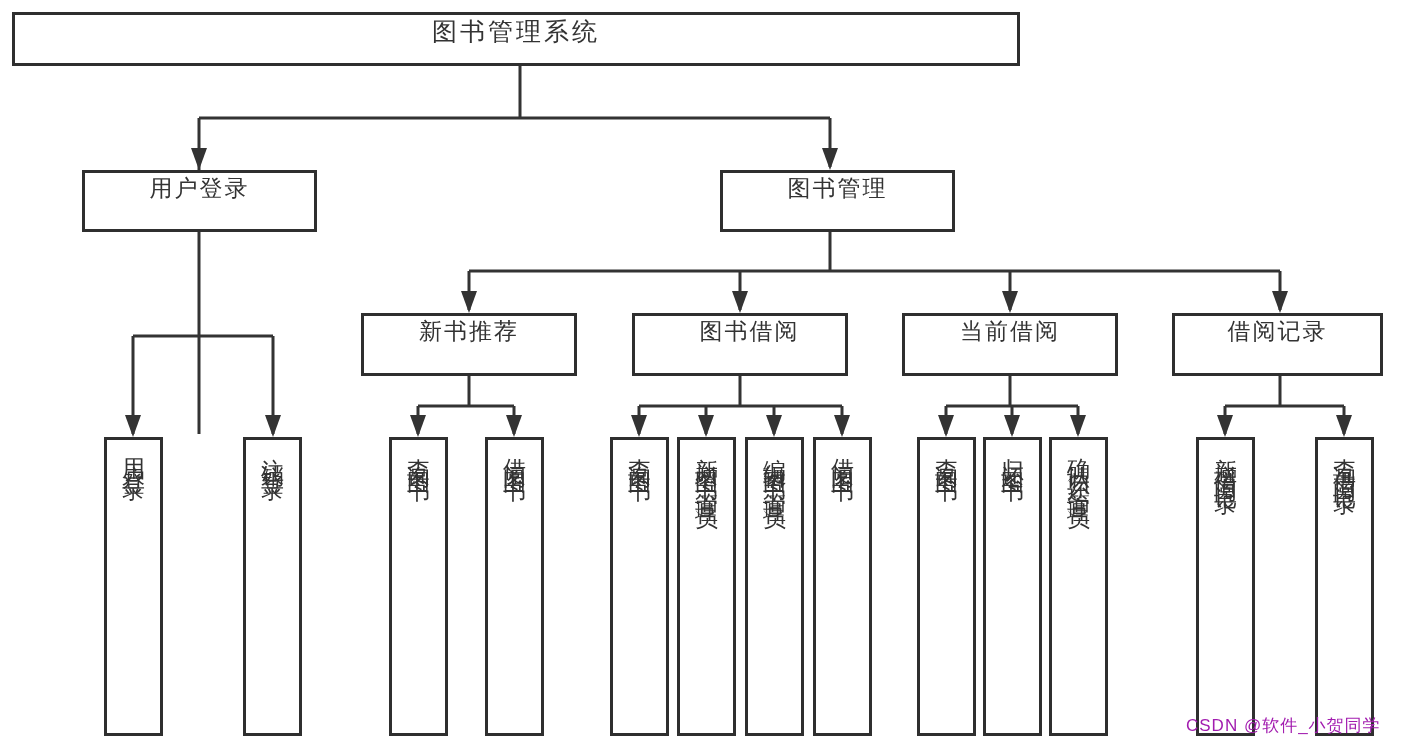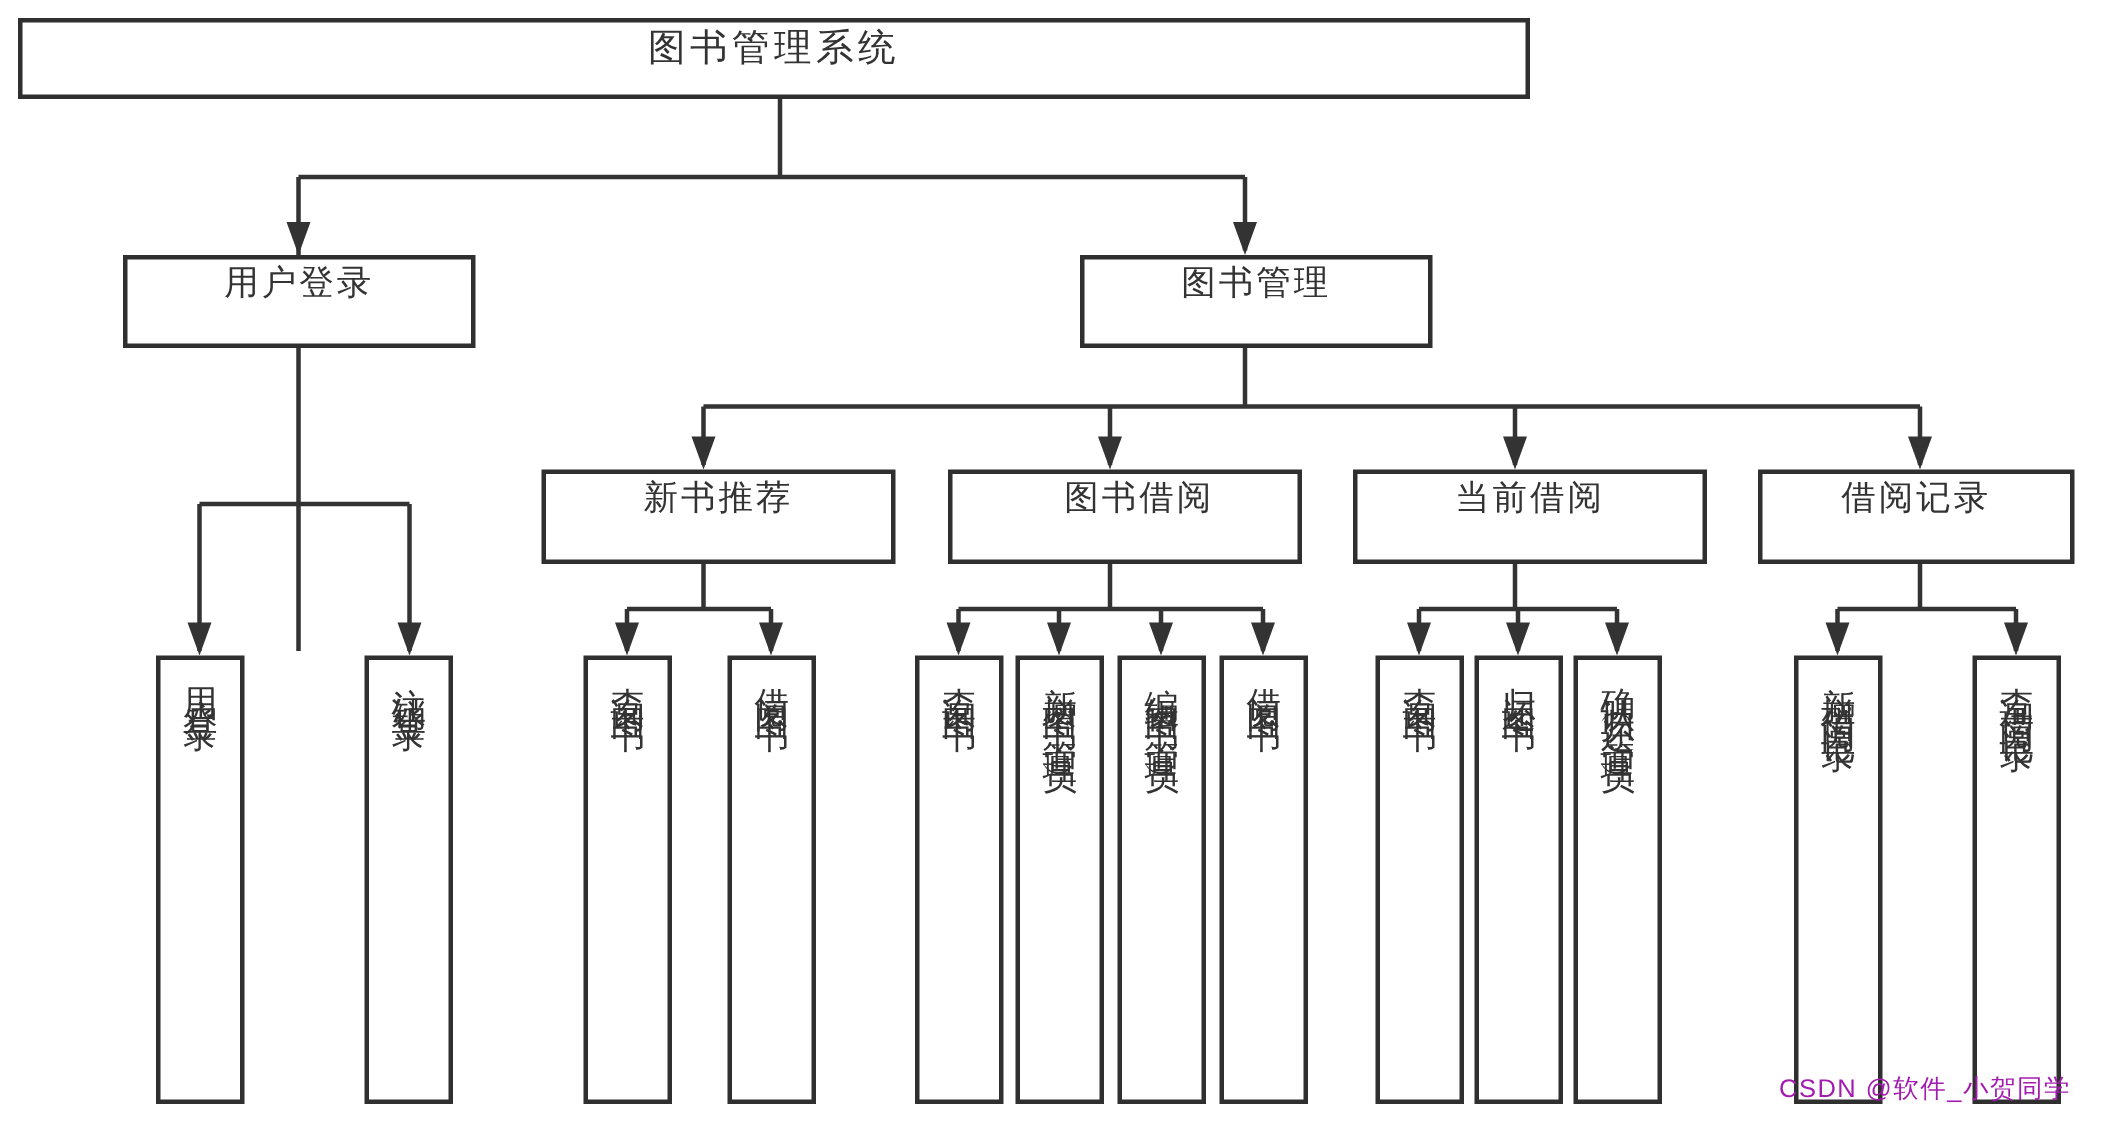--- a/index.html
+++ b/index.html
@@ -48,21 +48,21 @@
     text-orientation: mixed;
     font-size: 23px;
     letter-spacing: 7px;
     line-height: 1;
     white-space: nowrap;
     color: #333333;
   }
   
   .node-root   { left: 12px;  top: 12px;  width: 1008px; height: 54px; }
   .lvl2        { top: 170px; height: 62px; width: 235px; }
-  .lvl3        { top: 313px; height: 63px; width: 236px; }
+  .lvl3        { top: 313px; height: 63px; width: 216px; }
   .leaf        { top: 437px; height: 299px; width: 59px; }
   .watermark {
     position: absolute;
     left: 1186px;
     top: 714px;
     font-size: 17px;
     letter-spacing: 1px;
     color: #a21caf;
     white-space: nowrap;
     z-index: 3;

